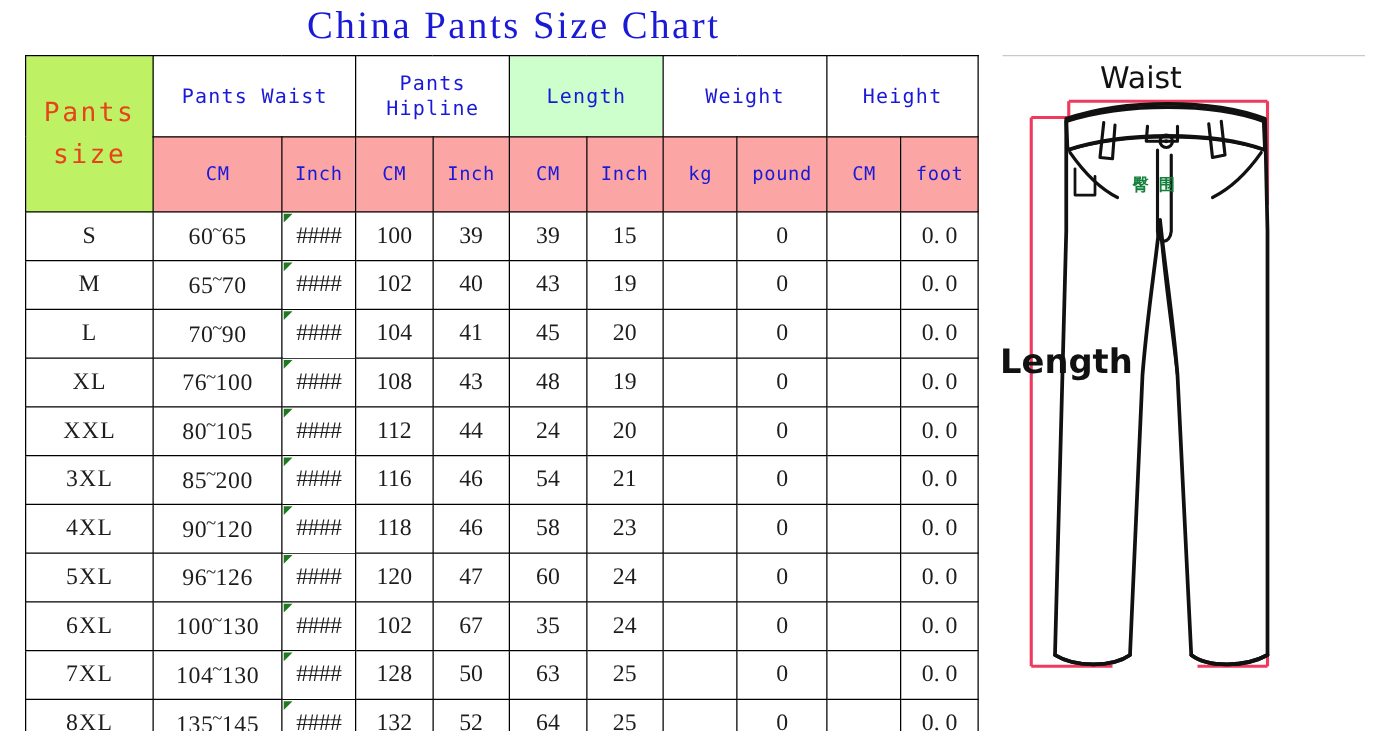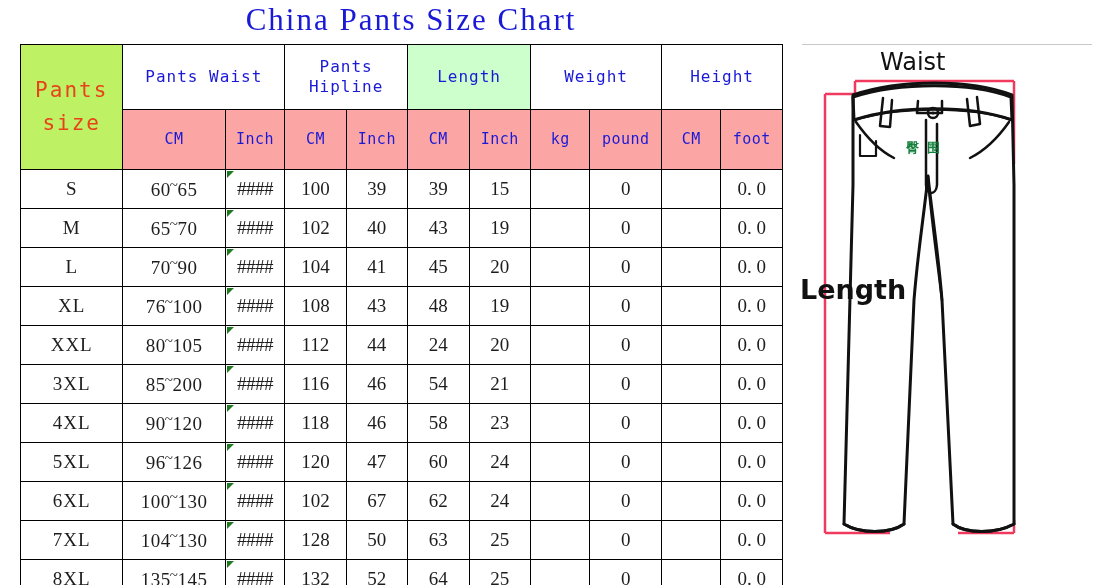--- a/index.html
+++ b/index.html
@@ -353,21 +353,21 @@
             <td class="cell-num">0</td>
             <td class="cell-blank"></td>
             <td class="cell-num">0. 0</td>
           </tr>
           <tr>
             <td class="cell-size">6XL</td>
             <td class="cell-waist"><span>100</span><span class="tilde">~</span><span>130</span></td>
             <td class="cell-hash"><span class="err-flag"></span><span>####</span></td>
             <td class="cell-num">102</td>
             <td class="cell-num">67</td>
-            <td class="cell-num">62</td>
+            <td class="cell-num">35</td>
             <td class="cell-num">24</td>
             <td class="cell-blank"></td>
             <td class="cell-num">0</td>
             <td class="cell-blank"></td>
             <td class="cell-num">0. 0</td>
           </tr>
           <tr>
             <td class="cell-size">7XL</td>
             <td class="cell-waist"><span>104</span><span class="tilde">~</span><span>130</span></td>
             <td class="cell-hash"><span class="err-flag"></span><span>####</span></td>

